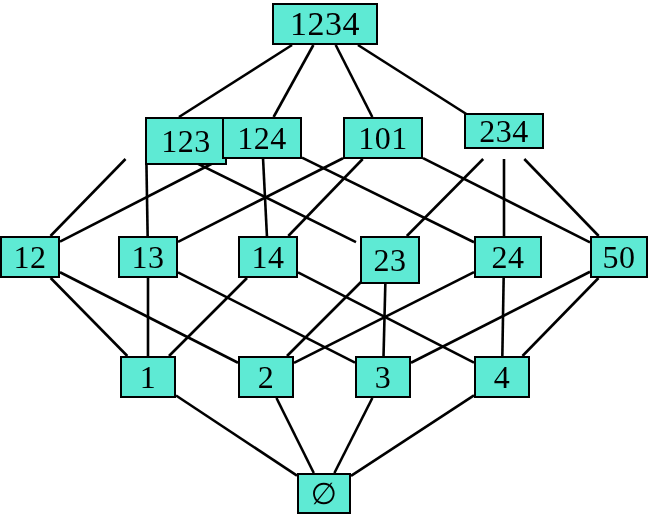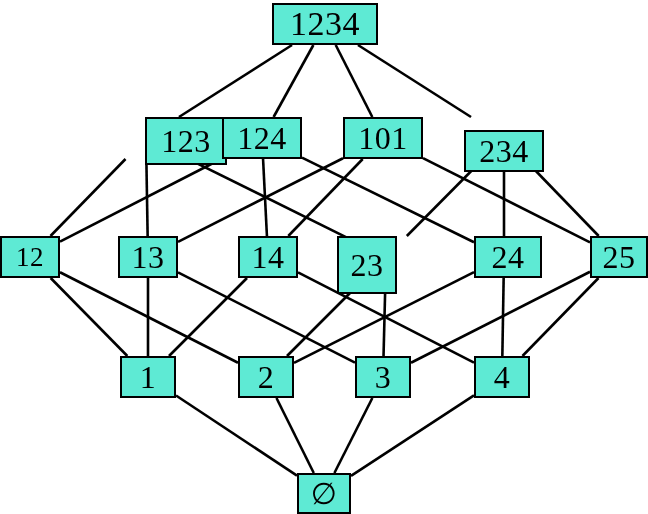--- a/index.html
+++ b/index.html
@@ -95,40 +95,40 @@
       </div>
       <div class="node-box" style="left: 105px; top: 117px; width: 82px; height: 48px; margin-left: 40px;">
         <span class="node-label" style="font-size: 32px;">123</span>
       </div>
       <div class="node-box" style="left: 222px; top: 117px; width: 80px; height: 42px;">
         <span class="node-label" style="font-size: 32px;">124</span>
       </div>
       <div class="node-box" style="left: 343px; top: 117px; width: 80px; height: 42px;">
         <span class="node-label" style="font-size: 32px;">101</span>
       </div>
-      <div class="node-box" style="left: 464px; top: 130px; width: 80px; height: 42px;">
+      <div class="node-box" style="left: 464px; top: 113px; width: 80px; height: 36px;">
         <span class="node-label" style="font-size: 32px;">234</span>
       </div>
       <div class="node-box" style="left: 0px; top: 236px; width: 60px; height: 42px;">
-        <span class="node-label" style="font-size: 27px;">12</span>
+        <span class="node-label" style="font-size: 32px;">12</span>
       </div>
       <div class="node-box" style="left: 118px; top: 236px; width: 60px; height: 42px;">
         <span class="node-label" style="font-size: 32px; font-family: Liberation Serif, serif;">13</span>
       </div>
       <div class="node-box" style="left: 238px; top: 236px; width: 60px; height: 42px;">
         <span class="node-label" style="font-size: 32px;">14</span>
       </div>
-      <div class="node-box" style="left: 337px; top: 236px; width: 60px; height: 58px; justify-content: center;">
+      <div class="node-box" style="left: 360px; top: 236px; width: 60px; height: 48px; justify-content: center;">
         <span class="node-label" style="font-size: 32px;">23</span>
       </div>
       <div class="node-box" style="left: 474px; top: 236px; width: 68px; height: 42px;">
         <span class="node-label" style="font-size: 32px;">24</span>
       </div>
       <div class="node-box" style="left: 590px; top: 236px; width: 58px; height: 42px;">
-        <span class="node-label" style="font-size: 32px;">25</span>
+        <span class="node-label" style="font-size: 32px;">50</span>
       </div>
       <div class="node-box" style="left: 120px; top: 356px; width: 56px; height: 42px;">
         <span class="node-label" style="font-size: 32px;">1</span>
       </div>
       <div class="node-box" style="left: 238px; top: 356px; width: 56px; height: 42px;">
         <span class="node-label" style="font-size: 32px;">2</span>
       </div>
       <div class="node-box" style="left: 355px; top: 356px; width: 56px; height: 42px;">
         <span class="node-label" style="font-size: 32px;">3</span>
       </div>

